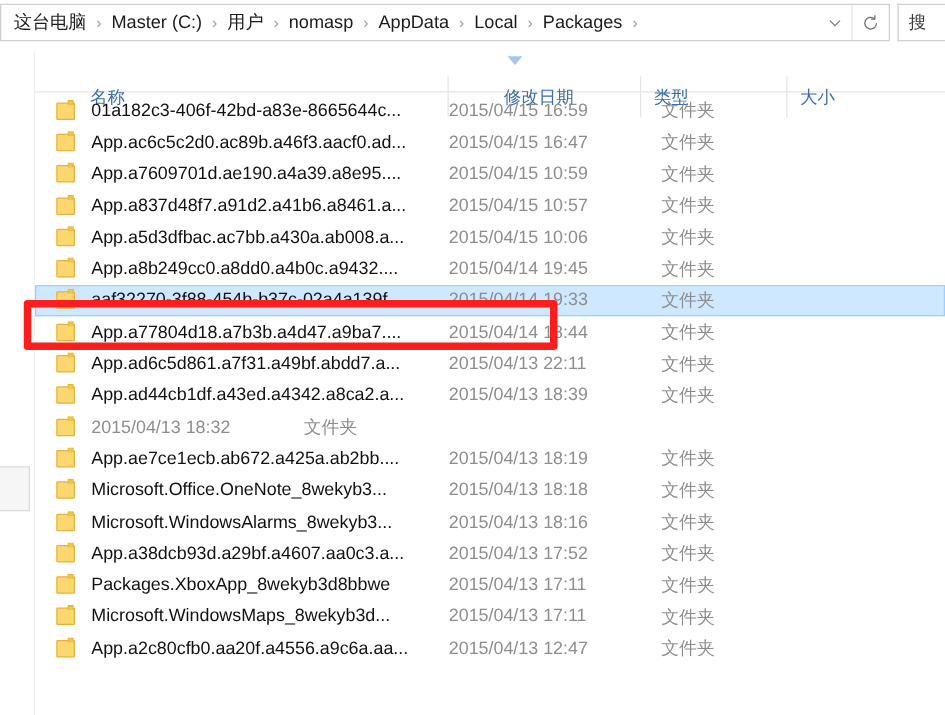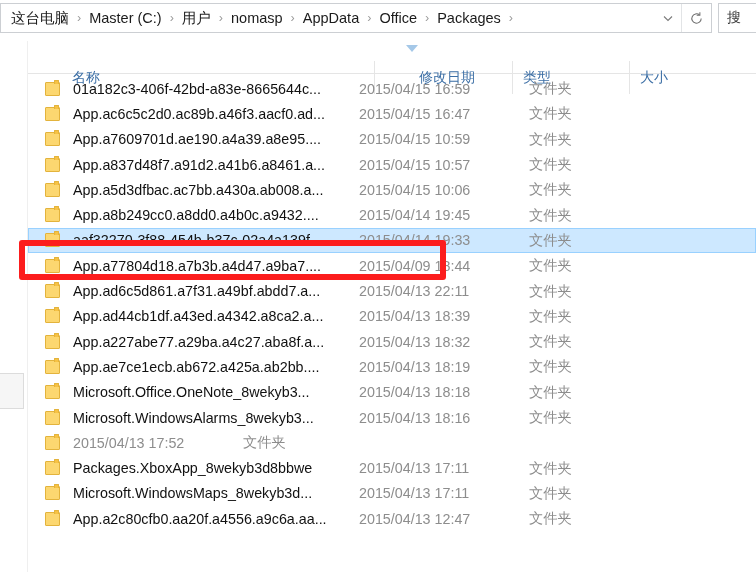--- a/index.html
+++ b/index.html
@@ -115,21 +115,21 @@
     box-sizing: border-box;
     border-left: 1px solid #e5e5e5;
     padding-left: 10px;
     font-size: 14px;
     color: #3b6ea5;
     white-space: nowrap;
     margin-top: 20px;
   }
   .col.first { border-left: none; }
   .col-name  { left: 0px;   width: 330px; padding-left: 44px; }
-  .col-date  { left: 346px; width: 154px; padding-left: 44px; }
+  .col-date  { left: 330px; width: 154px; padding-left: 44px; }
   .col-type  { left: 484px; width: 151px; }
   .col-size  { left: 601px; width: 93px;  }
   .sort-arrow {
     position: absolute;
     left: 406px; top: 45px;
     width: 0; height: 0;
     border-left: 6px solid transparent;
     border-right: 6px solid transparent;
     border-top: 7px solid #a5c8e8;
   }
@@ -246,21 +246,21 @@
         <span class="crumb">这台电脑</span>
         <span class="crumb-sep">›</span>
         <span class="crumb">Master (C:)</span>
         <span class="crumb-sep">›</span>
         <span class="crumb">用户</span>
         <span class="crumb-sep">›</span>
         <span class="crumb">nomasp</span>
         <span class="crumb-sep">›</span>
         <span class="crumb">AppData</span>
         <span class="crumb-sep">›</span>
-        <span class="crumb">Office</span>
+        <span class="crumb">Local</span>
         <span class="crumb-sep">›</span>
         <span class="crumb">Packages</span>
         <span class="crumb-sep">›</span>
       </div>
     <div class="addr-chevron">
       <svg width="12" height="12" viewBox="0 0 12 12" aria-hidden="true">
         <path d="M2 4.5 L6 8.5 L10 4.5" fill="none" stroke="currentColor" stroke-width="1.1"></path>
       </svg>
     </div>
     <div class="addr-refresh">
@@ -339,41 +339,40 @@
     <div class="row selected">
       <div class="folder-icon"></div>
       <div class="cell-name">aaf32270-3f88-454b-b37c-02a4a139f...</div>
       <div class="cell-date">2015/04/14 19:33</div>
       <div class="cell-type">文件夹</div>
       <div class="cell-size"></div>
     </div>
     <div class="row">
       <div class="folder-icon"></div>
       <div class="cell-name">App.a77804d18.a7b3b.a4d47.a9ba7....</div>
-      <div class="cell-date">2015/04/09 18:44</div>
+      <div class="cell-date">2015/04/14 18:44</div>
       <div class="cell-type">文件夹</div>
       <div class="cell-size"></div>
     </div>
     <div class="row">
       <div class="folder-icon"></div>
       <div class="cell-name">App.ad6c5d861.a7f31.a49bf.abdd7.a...</div>
       <div class="cell-date">2015/04/13 22:11</div>
       <div class="cell-type">文件夹</div>
       <div class="cell-size"></div>
     </div>
     <div class="row">
       <div class="folder-icon"></div>
       <div class="cell-name">App.ad44cb1df.a43ed.a4342.a8ca2.a...</div>
       <div class="cell-date">2015/04/13 18:39</div>
       <div class="cell-type">文件夹</div>
       <div class="cell-size"></div>
     </div>
     <div class="row">
       <div class="folder-icon"></div>
-      <div class="cell-name">App.a227abe77.a29ba.a4c27.aba8f.a...</div>
       <div class="cell-date">2015/04/13 18:32</div>
       <div class="cell-type">文件夹</div>
       <div class="cell-size"></div>
     </div>
     <div class="row">
       <div class="folder-icon"></div>
       <div class="cell-name">App.ae7ce1ecb.ab672.a425a.ab2bb....</div>
       <div class="cell-date">2015/04/13 18:19</div>
       <div class="cell-type">文件夹</div>
       <div class="cell-size"></div>
@@ -387,20 +386,21 @@
     </div>
     <div class="row">
       <div class="folder-icon"></div>
       <div class="cell-name">Microsoft.WindowsAlarms_8wekyb3...</div>
       <div class="cell-date">2015/04/13 18:16</div>
       <div class="cell-type">文件夹</div>
       <div class="cell-size"></div>
     </div>
     <div class="row">
       <div class="folder-icon"></div>
+      <div class="cell-name">App.a38dcb93d.a29bf.a4607.aa0c3.a...</div>
       <div class="cell-date">2015/04/13 17:52</div>
       <div class="cell-type">文件夹</div>
       <div class="cell-size"></div>
     </div>
     <div class="row">
       <div class="folder-icon"></div>
       <div class="cell-name">Packages.XboxApp_8wekyb3d8bbwe</div>
       <div class="cell-date">2015/04/13 17:11</div>
       <div class="cell-type">文件夹</div>
       <div class="cell-size"></div>

